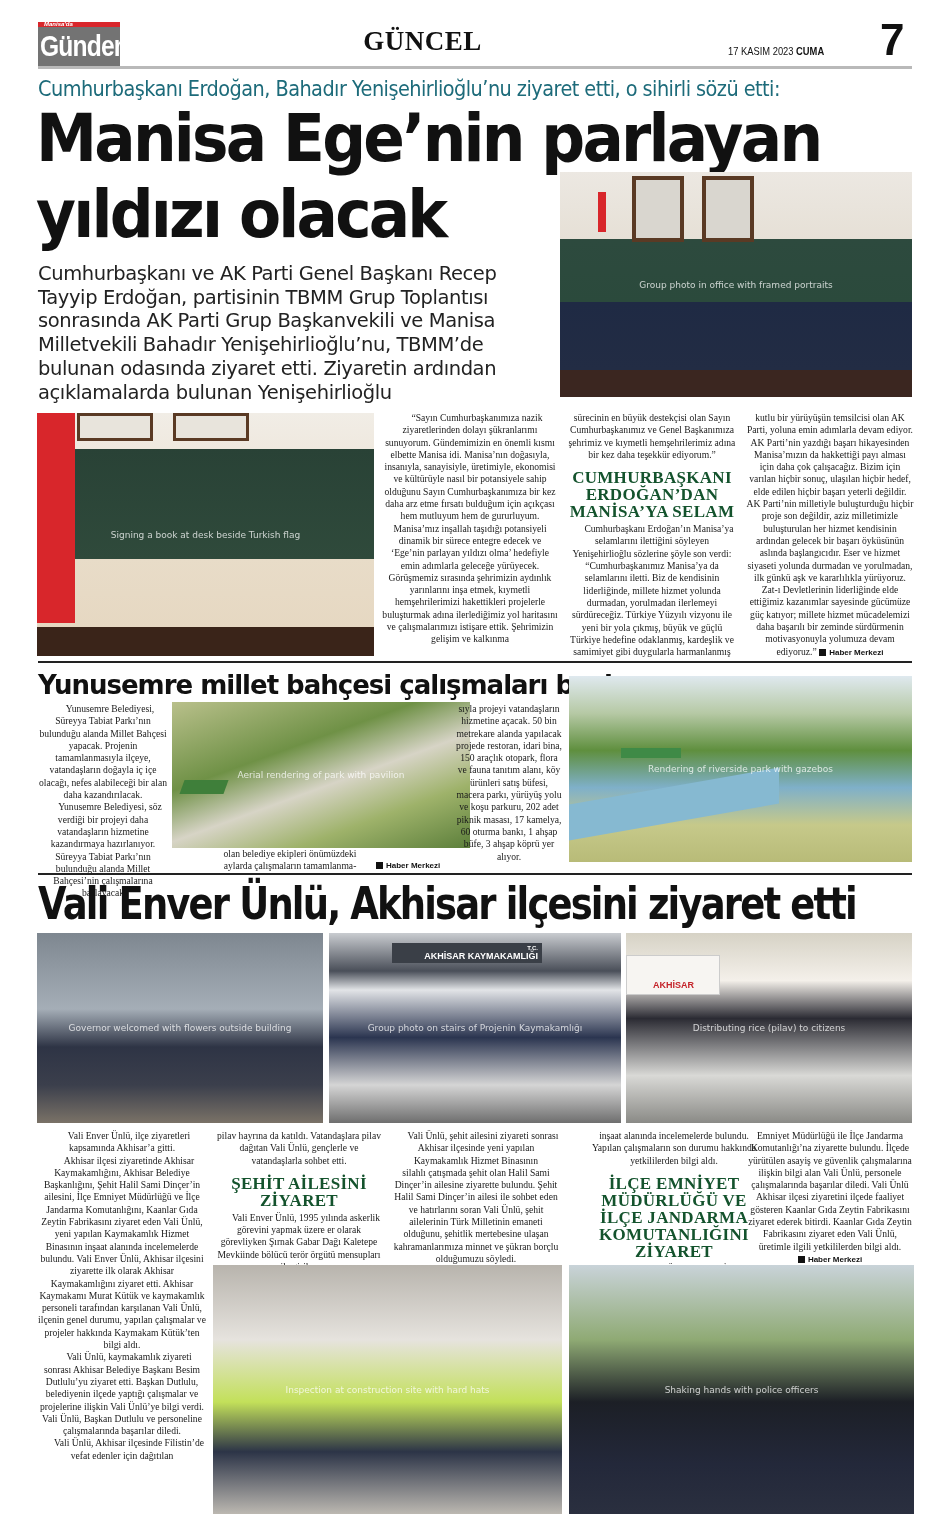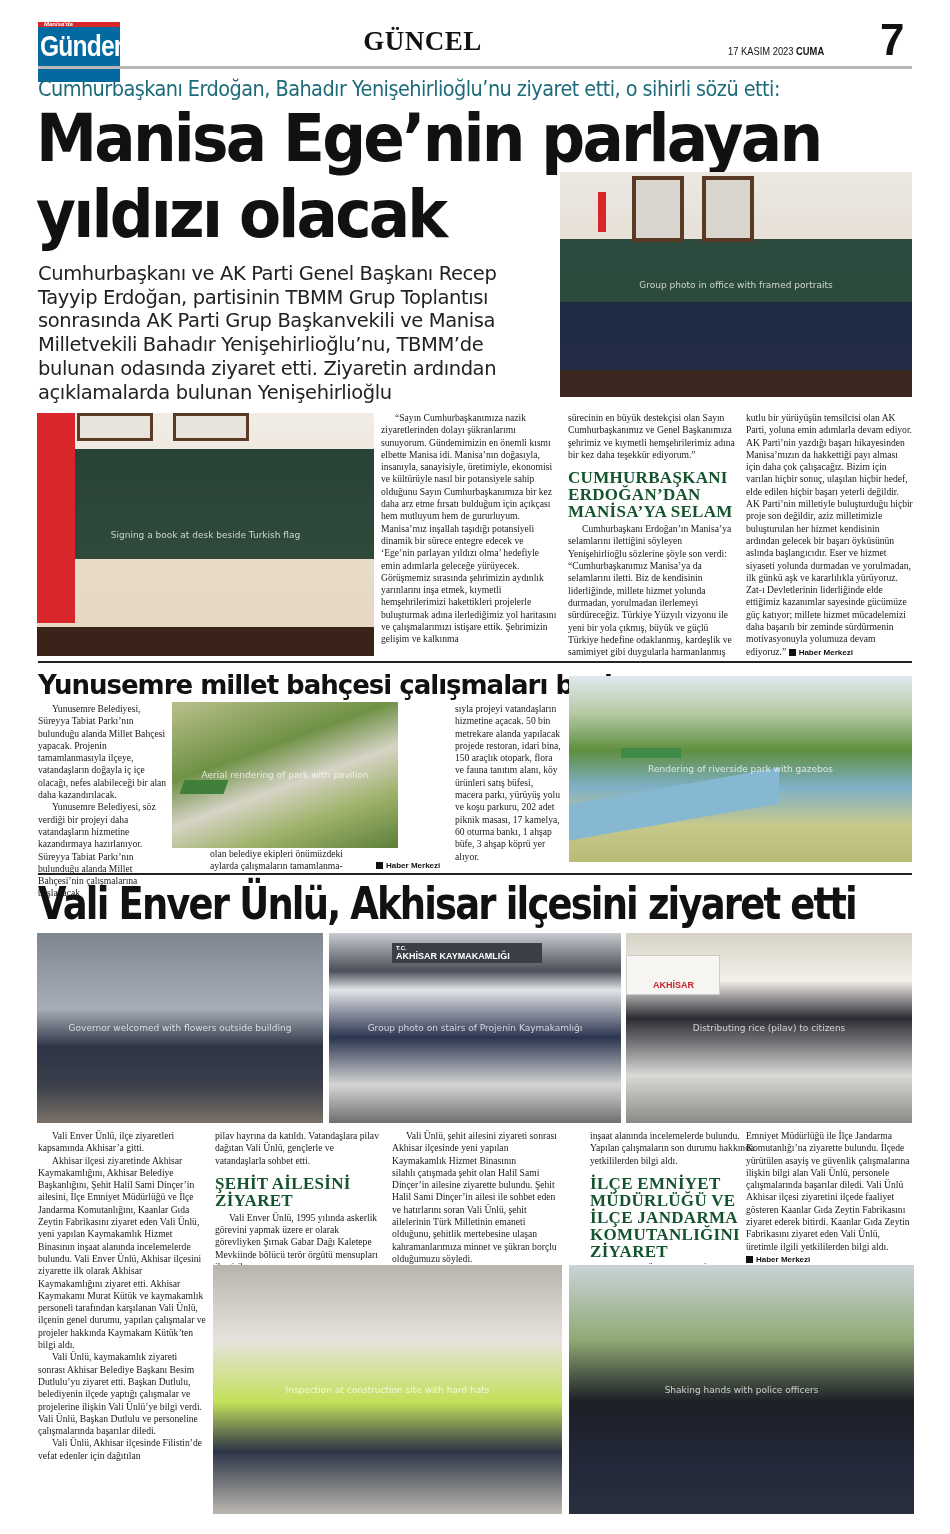--- a/index.html
+++ b/index.html
@@ -1,38 +1,38 @@
 <!DOCTYPE html>
 <html><head>
 <meta charset="utf-8">
 <style>
   * { box-sizing: border-box; margin: 0; padding: 0; }
   html, body { width: 950px; height: 1534px; background: #ffffff; overflow: hidden; }
   body { position: relative; font-family: "DejaVu Serif", serif; color: #1a1a1a; }
   .abs { position: absolute; }
 
   
-  .logo { left: 38px; top: 22px; width: 82px; height: 60px; background: #0369a1; border-top: 5px solid #d8262b; text-align: right; }
+  .logo { left: 38px; top: 22px; width: 82px; height: 46px; background: #737373; border-top: 5px solid #d8262b; text-align: right; }
   .logo-small { position: absolute; left: 3px; top: -5px; font: italic bold 6px "Liberation Sans", sans-serif; color: #fff; background: #d8262b; padding: 0 3px; height: 5px; line-height: 5px; }
   .logo-main { position: absolute; left: 2px; top: 2px; font: bold 30px/34px "Liberation Sans", sans-serif; color: #fff; letter-spacing: -1px; transform: scaleX(0.82); transform-origin: left top; }
   .section { left: 0; width: 845px; top: 24px; text-align: center; font: bold 27px/34px "Liberation Serif", serif; letter-spacing: 0.5px; color: #111; }
   .date { left: 728px; top: 44px; font: 11px/14px "Liberation Sans", sans-serif; color: #111; transform: scaleX(0.85); transform-origin: left top; }
   .date b { font-weight: bold; }
   .pageno { left: 880px; top: 16px; font: bold 44px/48px "Liberation Sans", sans-serif; color: #111; }
   .rule-top { left: 38px; top: 66px; width: 874px; height: 3px; background: #b9b9b9; }
 
   
   .kicker { left: 38px; top: 76px; width: 880px; font: 21px/26px "DejaVu Sans", sans-serif; color: #1d6b7a; letter-spacing: -0.6px; white-space: nowrap; transform: scaleX(0.92); transform-origin: left top; }
   .headline { left: 36px; top: 104px; font: bold 66px/70px "DejaVu Sans", sans-serif; color: #111; letter-spacing: -3px; white-space: nowrap; transform: scaleX(0.93); transform-origin: left top; }
   .headline.l2 { top: 180px; }
   .lead { left: 38px; top: 262px; width: 520px; font: 19.5px/23.7px "DejaVu Sans", sans-serif; color: #222; letter-spacing: -0.4px; }
 
   .photo { overflow: hidden; }
 
-  .col { font: 9.6px/12.3px "Liberation Serif", serif; color: #1a1a1a; text-align: left; }
+  .col { font: 9.6px/12.3px "Liberation Serif", serif; color: #1a1a1a; text-align: center; }
   .col p { text-indent: 14px; }
   .col .sub { font: bold 17px/17px "Liberation Serif", serif; color: #14532d; margin: 8px 0 3px; text-indent: 0; letter-spacing: 0.3px; }
   .byline { font: bold 8px "Liberation Sans", sans-serif; color: #111; white-space: nowrap; }
   .byline::before { content: ""; display: inline-block; width: 7px; height: 7px; background: #111; margin-right: 3px; vertical-align: -1px; }
 
   .rule-mid { left: 38px; width: 874px; height: 2px; background: #222; }
 
   .h2 { font: bold 26px/30px "DejaVu Sans", sans-serif; color: #111; letter-spacing: -1px; white-space: nowrap; }
   .h3 { font: bold 44px/48px "DejaVu Sans", sans-serif; color: #111; letter-spacing: -2.2px; white-space: nowrap; transform: scaleX(0.84); transform-origin: left top; }
 
@@ -40,21 +40,21 @@
   .ph-office { background: linear-gradient(180deg, #ece8e2 0%, #e6e0d6 30%, #2d4a3e 30%, #2b4a3c 58%, #1f2a44 58%, #222c44 88%, #3b2620 88%); }
   .ph-sign { background: linear-gradient(180deg, #f1ede6 0%, #efe9df 15%, #294236 15%, #2f4a3b 60%, #e8dcc8 60%, #e6d8c2 88%, #3a2419 88%); padding-left: 44px; }
   .ph-park1 { background: linear-gradient(160deg, #b9c08b 0%, #6f9146 35%, #d7d4c6 55%, #9eb26a 75%, #5c7f3b 100%); }
   .ph-park2 { background: linear-gradient(180deg, #dfe9ef 0%, #b6c9a5 20%, #5f8f3e 40%, #7fb0c9 60%, #c6c98a 80%, #b8bb78 100%); }
   .ph-a1 { background: linear-gradient(180deg, #7e8790 0%, #a5aeb7 40%, #2e3445 60%, #3b3f4c 80%, #7a7267 100%); }
   .ph-a2 { background: linear-gradient(180deg, #c9ccd0 0%, #4a4f59 20%, #e2e4e7 30%, #2b3550 55%, #d5d5d5 80%, #6e6e6e 100%); }
   .ph-a3 { background: linear-gradient(180deg, #d6d2c5 0%, #f4f0ea 25%, #2b2b33 45%, #d9d9d6 75%, #8a8a86 100%); }
   .ph-a4 { background: linear-gradient(180deg, #b8b4ad 0%, #e6e3de 30%, #c3e05a 55%, #2c3447 75%, #bcb8b1 100%); }
   .ph-a5 { background: linear-gradient(180deg, #c9d3d9 0%, #8faa74 30%, #1c1f26 55%, #23283a 80%, #2a2f3f 100%); }
   .ph-caption { position: absolute; left: 50%; top: 50%; transform: translate(-50%, -50%); font: 9px "DejaVu Sans", sans-serif; color: rgba(255,255,255,0.75); text-align: center; width: 90%; }
-  .sign-tc { position: absolute; background: #3a3f47; color: #fff; font: bold 9px "Liberation Sans", sans-serif; text-align: left; padding: 2px 4px; }
+  .sign-tc { position: absolute; background: #3a3f47; color: #fff; font: bold 9px "Liberation Sans", sans-serif; text-align: right; padding: 2px 4px; }
 </style>
 </head>
 <body>
 
 <div class="abs logo">
   <span class="logo-small">Manisa'da</span>
   <span class="logo-main">Gündem</span>
 </div>
 <div class="abs section">GÜNCEL</div>
 <div class="abs date"><span>17 KASIM 2023</span> <b>CUMA</b></div>
@@ -94,21 +94,21 @@
 </div>
 
 <div class="abs rule-mid" style="top:661px;"></div>
 
 <div class="abs h2" style="left:38px; top:670px;">Yunusemre millet bahçesi çalışmaları başlıyor</div>
 
 <div class="abs col" style="left:38px; top:703px; width:130px;">
   <p>Yunusemre Belediyesi, Süreyya Tabiat Parkı’nın bulunduğu alanda Millet Bahçesi yapacak. Projenin tamamlanmasıyla ilçeye, vatandaşların doğayla iç içe olacağı, nefes alabileceği bir alan daha kazandırılacak.</p>
   <p>Yunusemre Belediyesi, söz verdiği bir projeyi daha vatandaşların hizmetine kazandırmaya hazırlanıyor. Süreyya Tabiat Parkı’nın bulunduğu alanda Millet Bahçesi’nin çalışmalarına başlayacak</p>
 </div>
-<div class="abs photo ph-park1" style="left:172px; top:702px; width:226px; height:146px;">
+<div class="abs photo ph-park1" style="left:172px; top:702px; width:298px; height:146px;">
   <div style="position:absolute; left:10px; top:78px; width:44px; height:14px; background:#3f7f3a; transform:skewX(-20deg);"></div>
   <span class="ph-caption">Aerial rendering of park with pavilion</span>
 </div>
 <div class="abs col" style="left:210px; top:848px; width:160px;">
   <p style="text-indent:0">olan belediye ekipleri önümüzdeki aylarda çalışmaların tamamlanma-</p>
 </div>
 <div class="abs col" style="left:455px; top:703px; width:108px;">
   <p style="text-indent:0">sıyla projeyi vatandaşların hizmetine açacak. 50 bin metrekare alanda yapılacak projede restoran, idari bina, 150 araçlık otopark, flora ve fauna tanıtım alanı, köy ürünleri satış büfesi, macera parkı, yürüyüş yolu ve koşu parkuru, 202 adet piknik masası, 17 kamelya, 60 oturma bankı, 1 ahşap büfe, 3 ahşap köprü yer alıyor.</p>
 </div>
 <div class="abs" style="left:376px; top:853px;">

